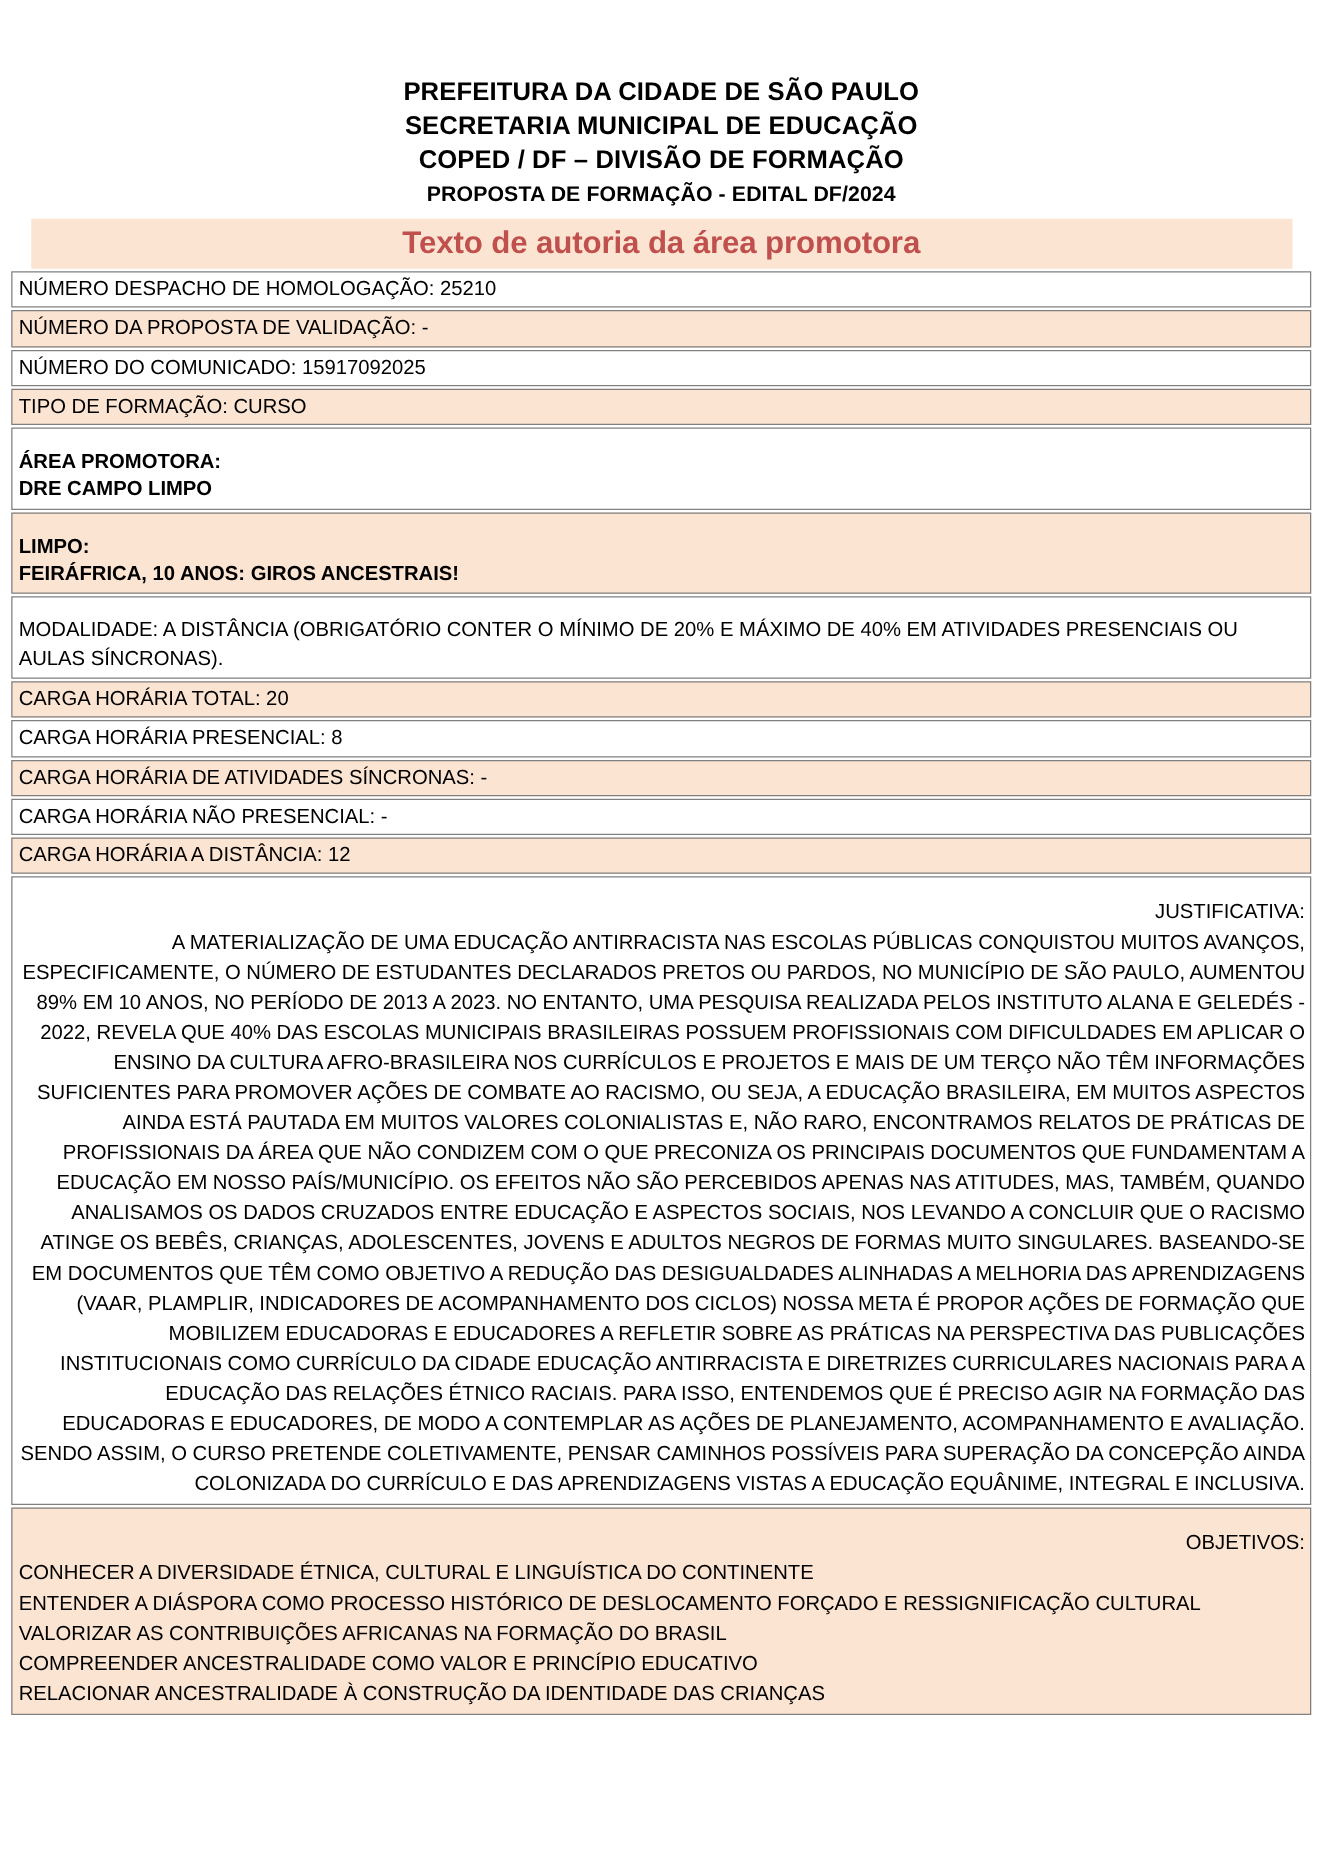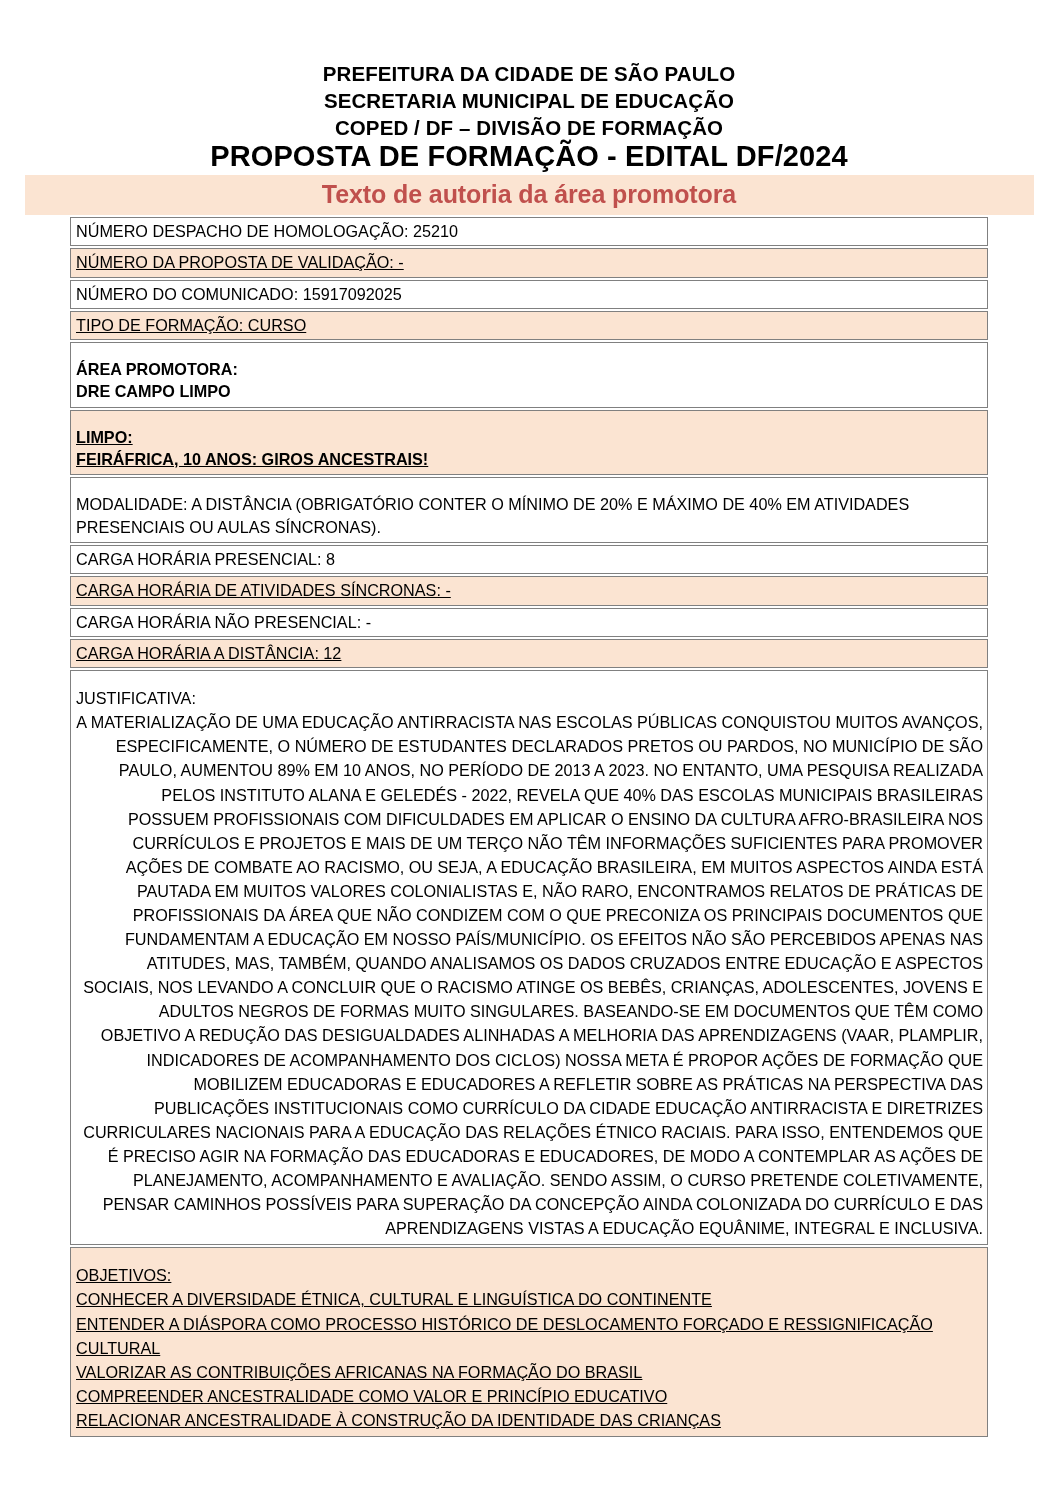--- a/index.html
+++ b/index.html
@@ -29,21 +29,21 @@
     text-align: center;
   }
   .doc-header .hline {
     font-weight: bold;
     font-size: 20.5px;
     line-height: 27px;
     letter-spacing: 0.1px;
     white-space: nowrap;
   }
   .doc-header .hline.big {
-    font-size: 29px;
+    font-size: 17px;
     line-height: 30px;
   }
 
   
   .title-band {
     margin: 4px auto 0 auto;
     width: 1009px;
     background: #FBE4D2;
     text-align: center;
     padding: 3px 0 5px 0;
@@ -53,37 +53,37 @@
     color: #C0504D;
     font-weight: bold;
     font-size: 25px;
     line-height: 32px;
     letter-spacing: -0.1px;
   }
 
   
   .form-table {
     margin: 2px auto 0 auto;
-    width: 918px;
+    width: 1040px;
     border-collapse: separate;
     border-spacing: 0;
   }
   .row {
     position: relative;
     box-sizing: border-box;
     border: 1px solid #808080;
     border-top-width: 1px;
     margin-top: 2px;
     padding: 2px 4px 3px 5px;
     background: #ffffff;
     font-size: 16.2px;
     line-height: 22.3px;
   }
   .row:first-child { margin-top: 0; }
-  .row.shade { background: #FBE4D2; text-decoration: underline; }
+  .row.shade { background: #FBE4D2; }
   .row.bold { font-weight: bold; }
   .row .l { display: block; white-space: nowrap; }
   .row.wrap .l { white-space: normal; }
 
   .row.block {
     padding-top: 15px;
     padding-bottom: 4px;
   }
   .row.block .l { white-space: normal; }
 
@@ -92,20 +92,21 @@
     display: block;
     font-size: 16.2px;
     line-height: 24.1px;
     text-align: right;
     white-space: normal;
   }
   .label-line {
     display: block;
     font-size: 16.2px;
     line-height: 24.1px;
+    text-align: right;
   }
   .obj-line {
     display: block;
     font-size: 16.2px;
     line-height: 24.1px;
   }
 </style>
 </head>
 <body>
 
@@ -147,20 +148,23 @@
 
     <div class="row shade bold block">
       <span class="l">LIMPO:</span>
       <span class="l">FEIRÁFRICA, 10 ANOS: GIROS ANCESTRAIS!</span>
     </div>
 
     <div class="row wrap block">
       <span class="l">MODALIDADE: A DISTÂNCIA (OBRIGATÓRIO CONTER O MÍNIMO DE 20% E MÁXIMO DE 40% EM ATIVIDADES PRESENCIAIS OU AULAS SÍNCRONAS).</span>
     </div>
 
+    <div class="row shade">
+      <span class="l">CARGA HORÁRIA TOTAL: 20</span>
+    </div>
 
     <div class="row">
       <span class="l">CARGA HORÁRIA PRESENCIAL: 8</span>
     </div>
 
     <div class="row shade">
       <span class="l">CARGA HORÁRIA DE ATIVIDADES SÍNCRONAS:  -</span>
     </div>
 
     <div class="row">

